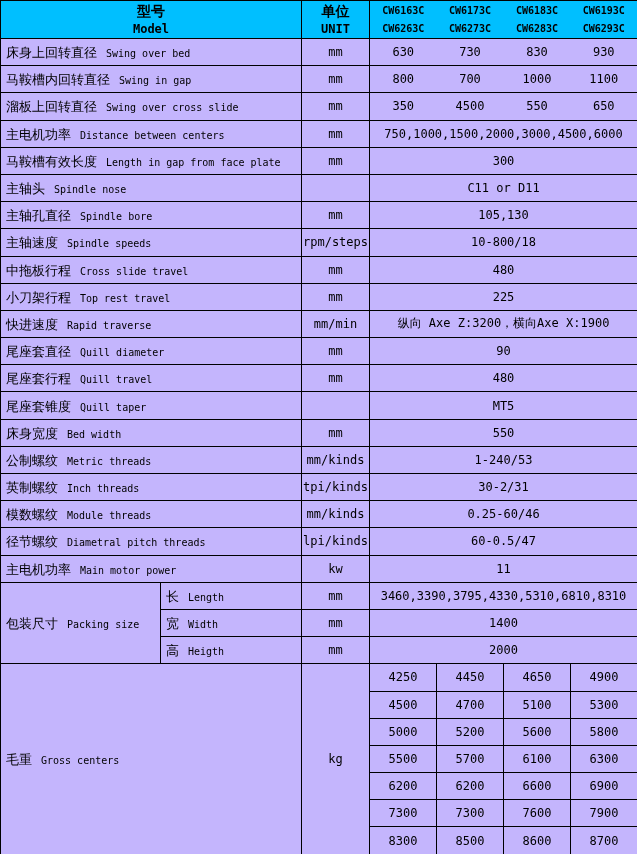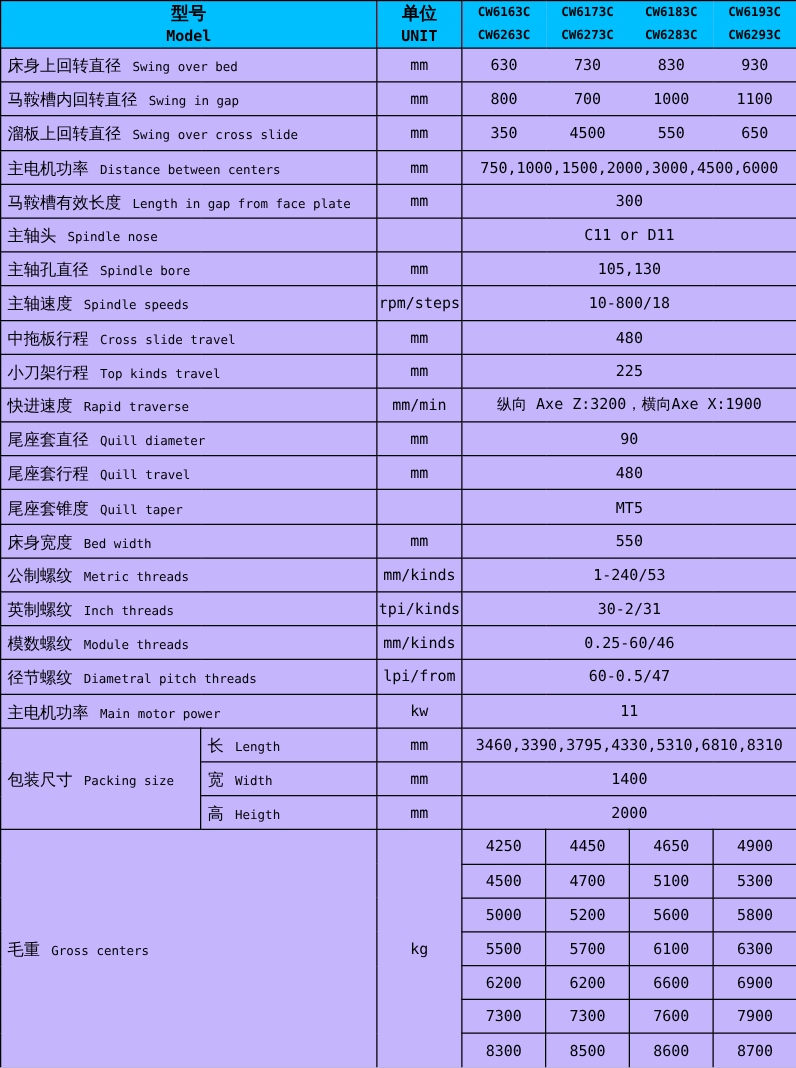--- a/index.html
+++ b/index.html
@@ -133,21 +133,21 @@
   <td colspan="4" class="ctr">10-800/18</td>
 </tr>
 
 <tr>
   <td colspan="2" class="lbl"><span class="zh">中拖板行程</span><span class="en">Cross slide travel</span></td>
   <td class="ctr">mm</td>
   <td colspan="4" class="ctr">480</td>
 </tr>
 
 <tr>
-  <td colspan="2" class="lbl"><span class="zh">小刀架行程</span><span class="en">Top kinds travel</span></td>
+  <td colspan="2" class="lbl"><span class="zh">小刀架行程</span><span class="en">Top rest travel</span></td>
   <td class="ctr">mm</td>
   <td colspan="4" class="ctr">225</td>
 </tr>
 
 <tr>
   <td colspan="2" class="lbl"><span class="zh">快进速度</span><span class="en">Rapid traverse</span></td>
   <td class="ctr">mm/min</td>
   <td colspan="4" class="ctr">纵向 Axe Z:3200，横向Axe X:1900</td>
 </tr>
 
@@ -188,21 +188,21 @@
 </tr>
 
 <tr>
   <td colspan="2" class="lbl"><span class="zh">模数螺纹</span><span class="en">Module threads</span></td>
   <td class="ctr">mm/kinds</td>
   <td colspan="4" class="ctr">0.25-60/46</td>
 </tr>
 
 <tr>
   <td colspan="2" class="lbl"><span class="zh">径节螺纹</span><span class="en">Diametral pitch threads</span></td>
-  <td class="ctr">lpi/from</td>
+  <td class="ctr">lpi/kinds</td>
   <td colspan="4" class="ctr">60-0.5/47</td>
 </tr>
 
 <tr>
   <td colspan="2" class="lbl"><span class="zh">主电机功率</span><span class="en">Main motor power</span></td>
   <td class="ctr">kw</td>
   <td colspan="4" class="ctr">11</td>
 </tr>
 
 <tr>

